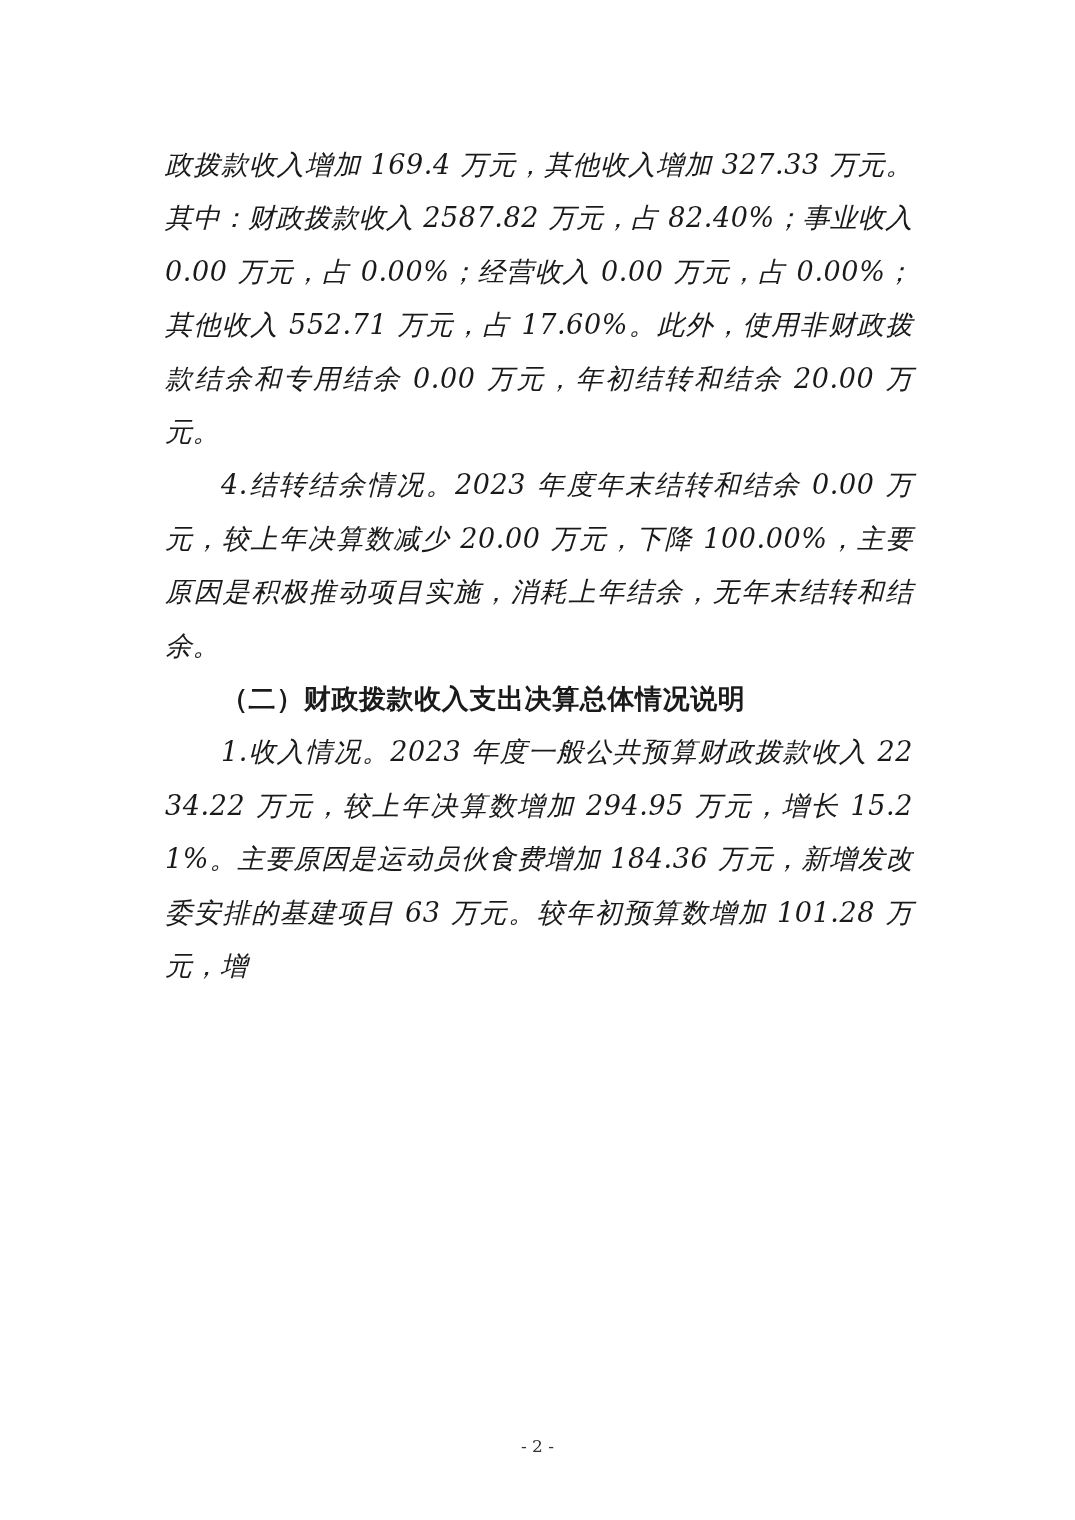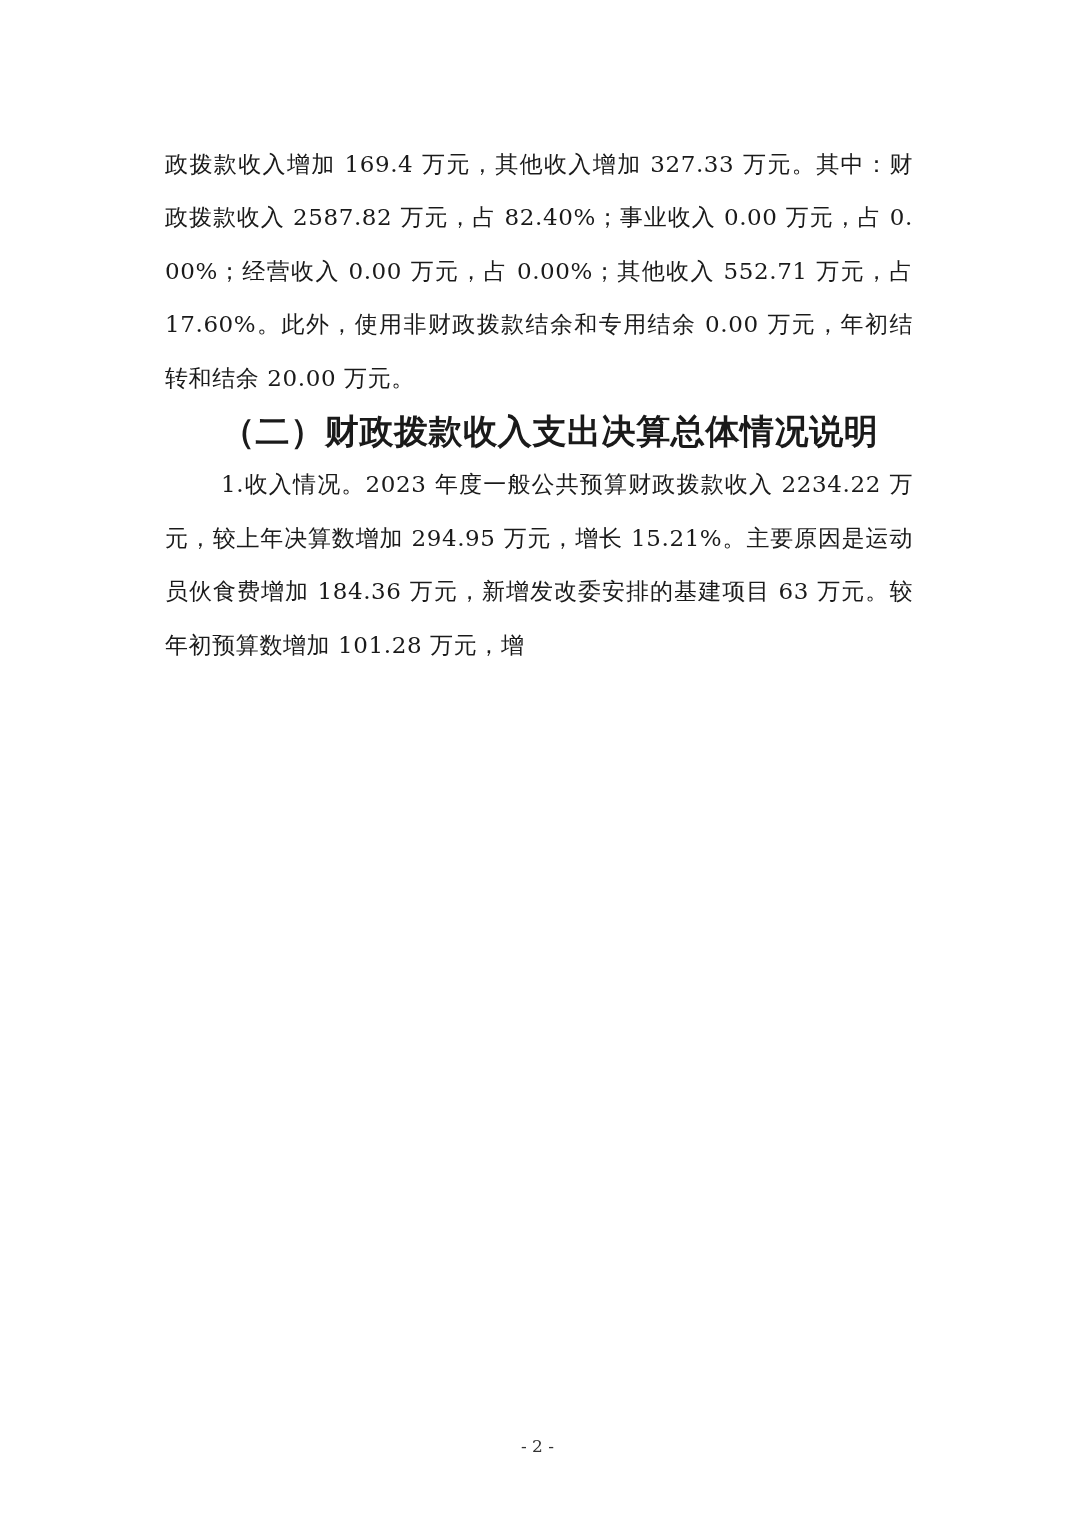--- a/index.html
+++ b/index.html
@@ -16,33 +16,34 @@
     color: #1a1a1a;
   }
   .page-body {
     position: absolute;
     left: 165px;
     top: 138px;
     width: 748px;
   }
   .para {
     margin: 0;
-    font-size: 23px;
+    font-size: 27px;
     line-height: 53.4px;
     text-align: justify;
     text-align-last: left;
     letter-spacing: 0.6px;
     word-break: break-all;
+    font-style: italic;
   }
   .indent {
     text-indent: 56px;
   }
   .heading {
     margin: 0;
-    font-size: 34px;
+    font-size: 27px;
     line-height: 53.4px;
     text-indent: 56px;
     font-weight: bold;
     letter-spacing: 0.6px;
   }
   .page-number {
     position: absolute;
     left: 0;
     width: 1075px;
     top: 1436px;
@@ -50,17 +51,18 @@
     font-size: 17px;
     color: #333;
     font-family: "DejaVu Serif", "Liberation Serif", serif;
   }
 </style>
 </head>
 <body>
 
 <div class="page-body">
   <p class="para">政拨款收入增加 169.4 万元，其他收入增加 327.33 万元。其中：财政拨款收入 2587.82 万元，占 82.40%；事业收入 0.00 万元，占 0.00%；经营收入 0.00 万元，占 0.00%；其他收入 552.71 万元，占 17.60%。此外，使用非财政拨款结余和专用结余 0.00 万元，年初结转和结余 20.00 万元。</p>
+  <p class="para indent">4.结转结余情况。2023 年度年末结转和结余 0.00 万元，较上年决算数减少 20.00 万元，下降 100.00%，主要原因是积极推动项目实施，消耗上年结余，无年末结转和结余。</p>
   <p class="heading">（二）财政拨款收入支出决算总体情况说明</p>
   <p class="para indent">1.收入情况。2023 年度一般公共预算财政拨款收入 2234.22 万元，较上年决算数增加 294.95 万元，增长 15.21%。主要原因是运动员伙食费增加 184.36 万元，新增发改委安排的基建项目 63 万元。较年初预算数增加 101.28 万元，增</p>
 </div>
 
 <div class="page-number">- 2 -</div>
 
 </body></html>

